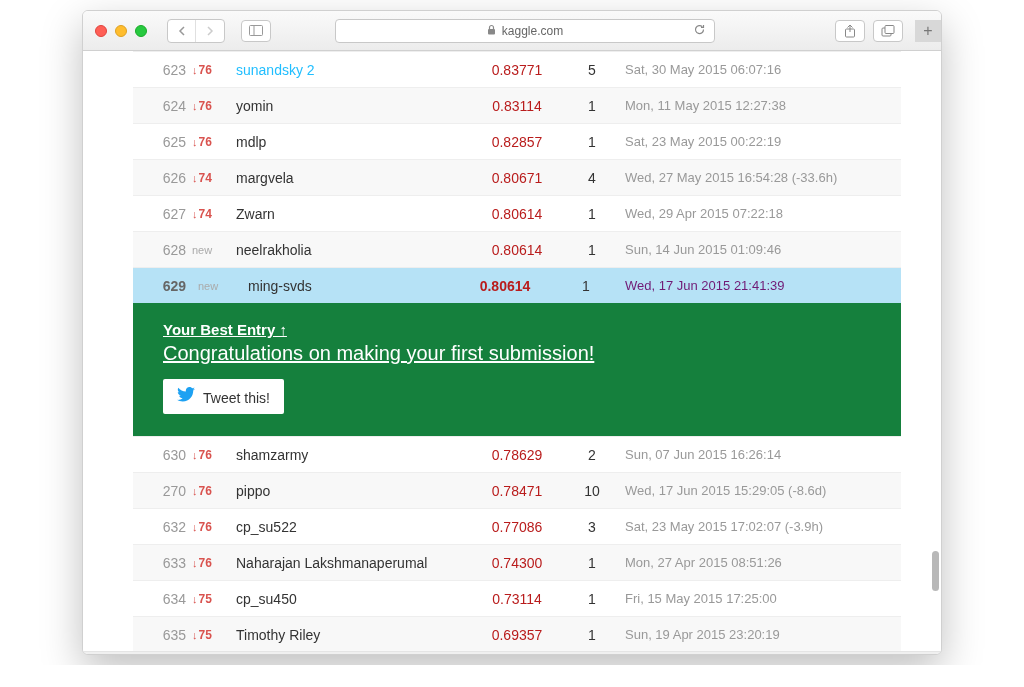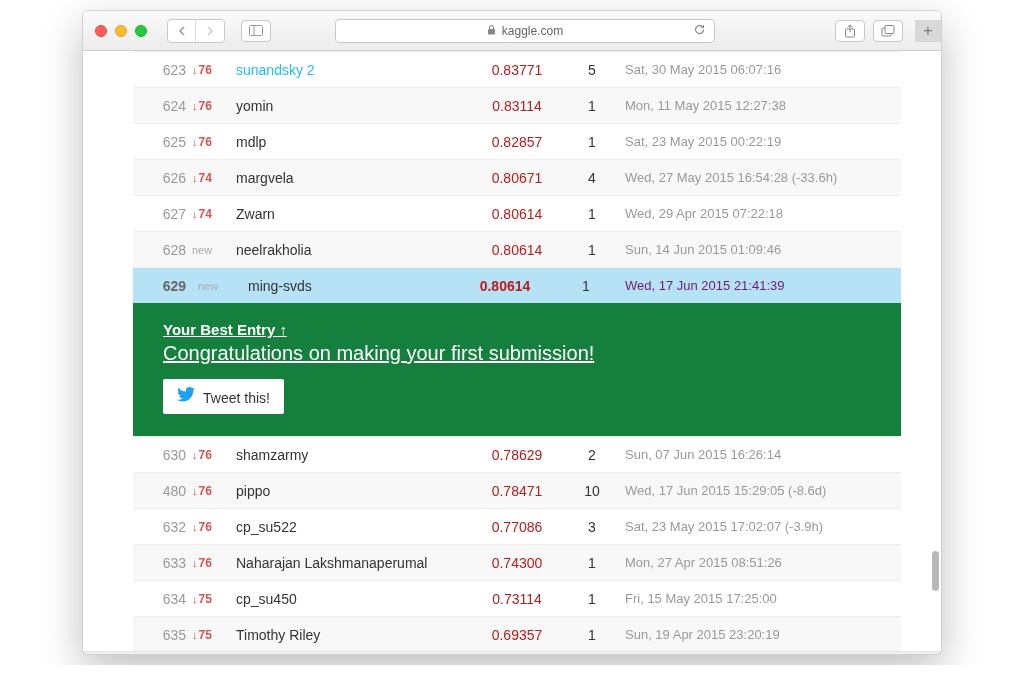--- a/index.html
+++ b/index.html
@@ -274,21 +274,21 @@
     <div id="rows-after">
         <div class="lb-row striped-white">
           <div class="rank">630</div>
           <div class="delta"><span class="delta-arrow">↓</span><span>76</span></div>
           <div class="team">shamzarmy</div>
           <div class="score">0.78629</div>
           <div class="entries">2</div>
           <div class="timestamp">Sun, 07 Jun 2015 16:26:14</div>
         </div>
         <div class="lb-row striped-alt">
-          <div class="rank">480</div>
+          <div class="rank">270</div>
           <div class="delta"><span class="delta-arrow">↓</span><span>76</span></div>
           <div class="team">pippo</div>
           <div class="score">0.78471</div>
           <div class="entries">10</div>
           <div class="timestamp">Wed, 17 Jun 2015 15:29:05 (-8.6d)</div>
         </div>
         <div class="lb-row striped-white">
           <div class="rank">632</div>
           <div class="delta"><span class="delta-arrow">↓</span><span>76</span></div>
           <div class="team">cp_su522</div>

